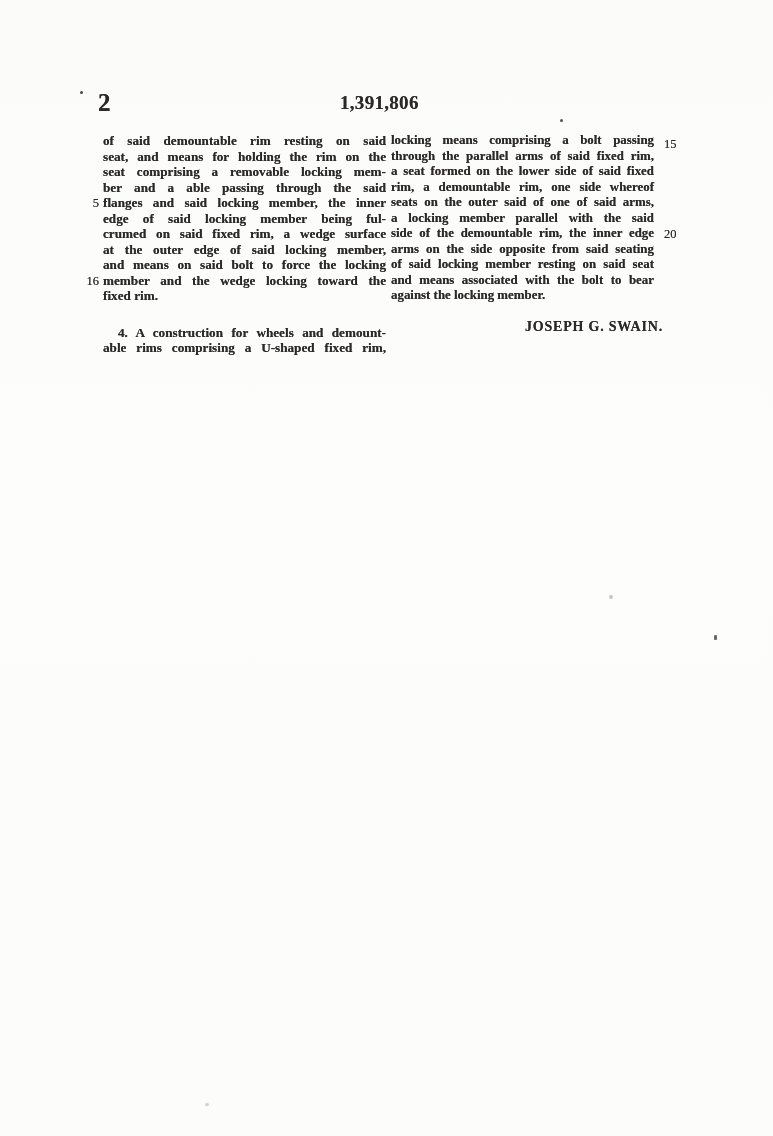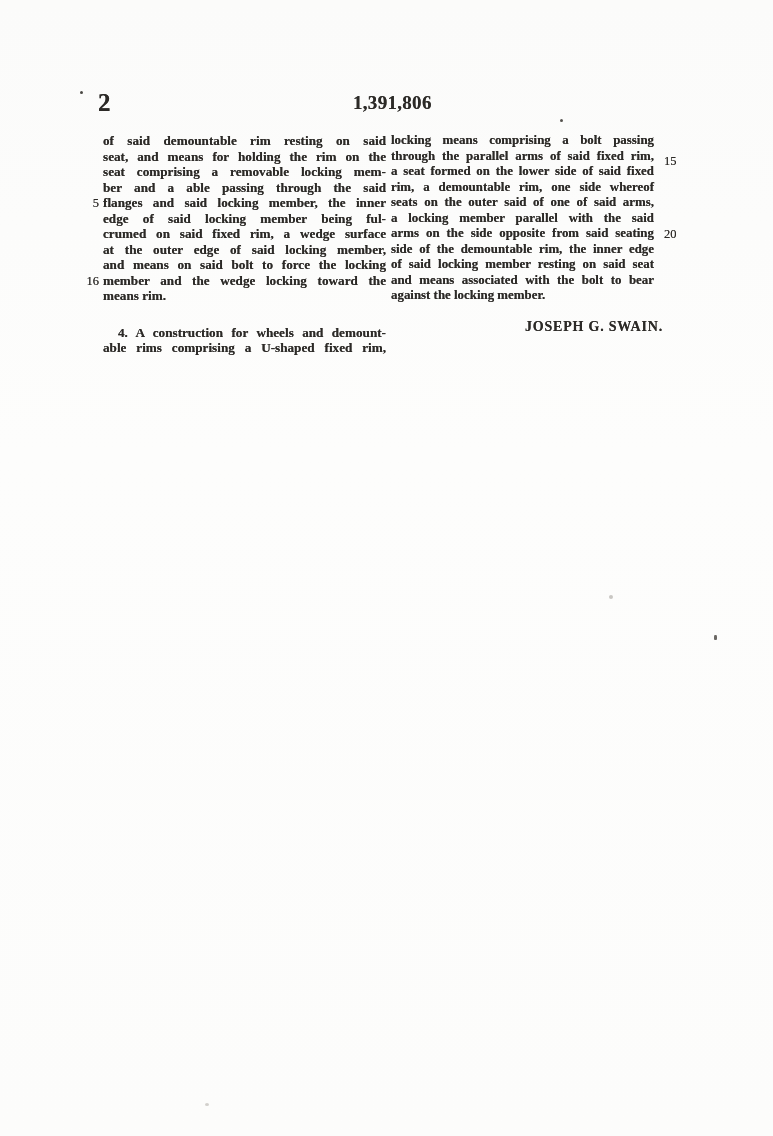--- a/index.html
+++ b/index.html
@@ -22,21 +22,21 @@
     left: 98px;
     top: 90px;
     font-size: 25px;
     font-weight: bold;
     line-height: 1;
     letter-spacing: 0.5px;
     text-shadow: 0 0 0.5px rgba(30,28,25,0.8);
   }
   .header-patent-num {
     position: absolute;
-    left: 353px;
+    left: 340px;
     top: 93px;
     font-size: 19px;
     font-weight: bold;
     line-height: 1;
     letter-spacing: 0.3px;
     text-shadow: 0 0 0.4px rgba(30,28,25,0.7);
   }
   .col {
     position: absolute;
     top: 133px;
@@ -80,21 +80,21 @@
     position: absolute;
     font-size: 12.5px;
     line-height: 15.5px;
     width: 20px;
     text-shadow: 0 0 0.35px rgba(44,42,39,0.7);
   }
   .lnum.side-left  { left: -24px; text-align: right; }
   .lnum.side-right { right: -30px; text-align: left; }
   .lnum.pos-5  { top: 63px;    }  
   .lnum.pos-10 { top: 140.5px; }  
-  .lnum.pos-15 { top: 21px;  }  
+  .lnum.pos-15 { top: 4px;  }  
   .lnum.pos-20 { top: 94px;    }  
   .speck {
     position: absolute;
     border-radius: 50%;
   }
   .speck.s1 { left: 80px;  top: 91px;  width: 3px; height: 3px; background: #4a4844; }
   .speck.s2 { left: 560px; top: 119px; width: 3px; height: 3px; background: #55524e; }
   .speck.s3 { left: 714px; top: 635px; width: 3px; height: 5px; background: #6b6864; border-radius: 30%; }
   .speck.s4 { left: 609px; top: 595px; width: 4px; height: 4px; background: #c9c7c3; }
   .speck.s5 { left: 205px; top: 1103px; width: 4px; height: 3px; background: #d2d0cc; }
@@ -120,37 +120,37 @@
     <div class="tline">of said demountable rim resting on said</div>
     <div class="tline">seat, and means for holding the rim on the</div>
     <div class="tline">seat comprising a removable locking mem-</div>
     <div class="tline">ber and a able passing through the said</div>
     <div class="tline">flanges and said locking member, the inner</div>
     <div class="tline">edge of said locking member being ful-</div>
     <div class="tline">crumed on said fixed rim, a wedge surface</div>
     <div class="tline">at the outer edge of said locking member,</div>
     <div class="tline">and means on said bolt to force the locking</div>
     <div class="tline">member and the wedge locking toward the</div>
-    <div class="tline end">means rim.</div>
+    <div class="tline end">fixed rim.</div>
     <div class="tline indent">4. A construction for wheels and demount-</div>
     <div class="tline">able rims comprising a U-shaped fixed rim,</div>
   </div>
 
   <div class="col right">
     <span class="lnum side-right pos-15">15</span>
     <span class="lnum side-right pos-20">20</span>
 
     <div class="tline">locking means comprising a bolt passing</div>
     <div class="tline">through the parallel arms of said fixed rim,</div>
     <div class="tline">a seat formed on the lower side of said fixed</div>
     <div class="tline">rim, a demountable rim, one side whereof</div>
     <div class="tline">seats on the outer said of one of said arms,</div>
     <div class="tline">a locking member parallel with the said</div>
+    <div class="tline">side of the demountable rim, the inner edge</div>
     <div class="tline">arms on the side opposite from said seating</div>
-    <div class="tline">side of the demountable rim, the inner edge</div>
     <div class="tline">of said locking member resting on said seat</div>
     <div class="tline">and means associated with the bolt to bear</div>
     <div class="tline end">against the locking member.</div>
     <div class="tline blank"></div>
     <div class="tline sig">JOSEPH G. SWAIN.</div>
   </div>
 
 </div>
 
 </body></html>

